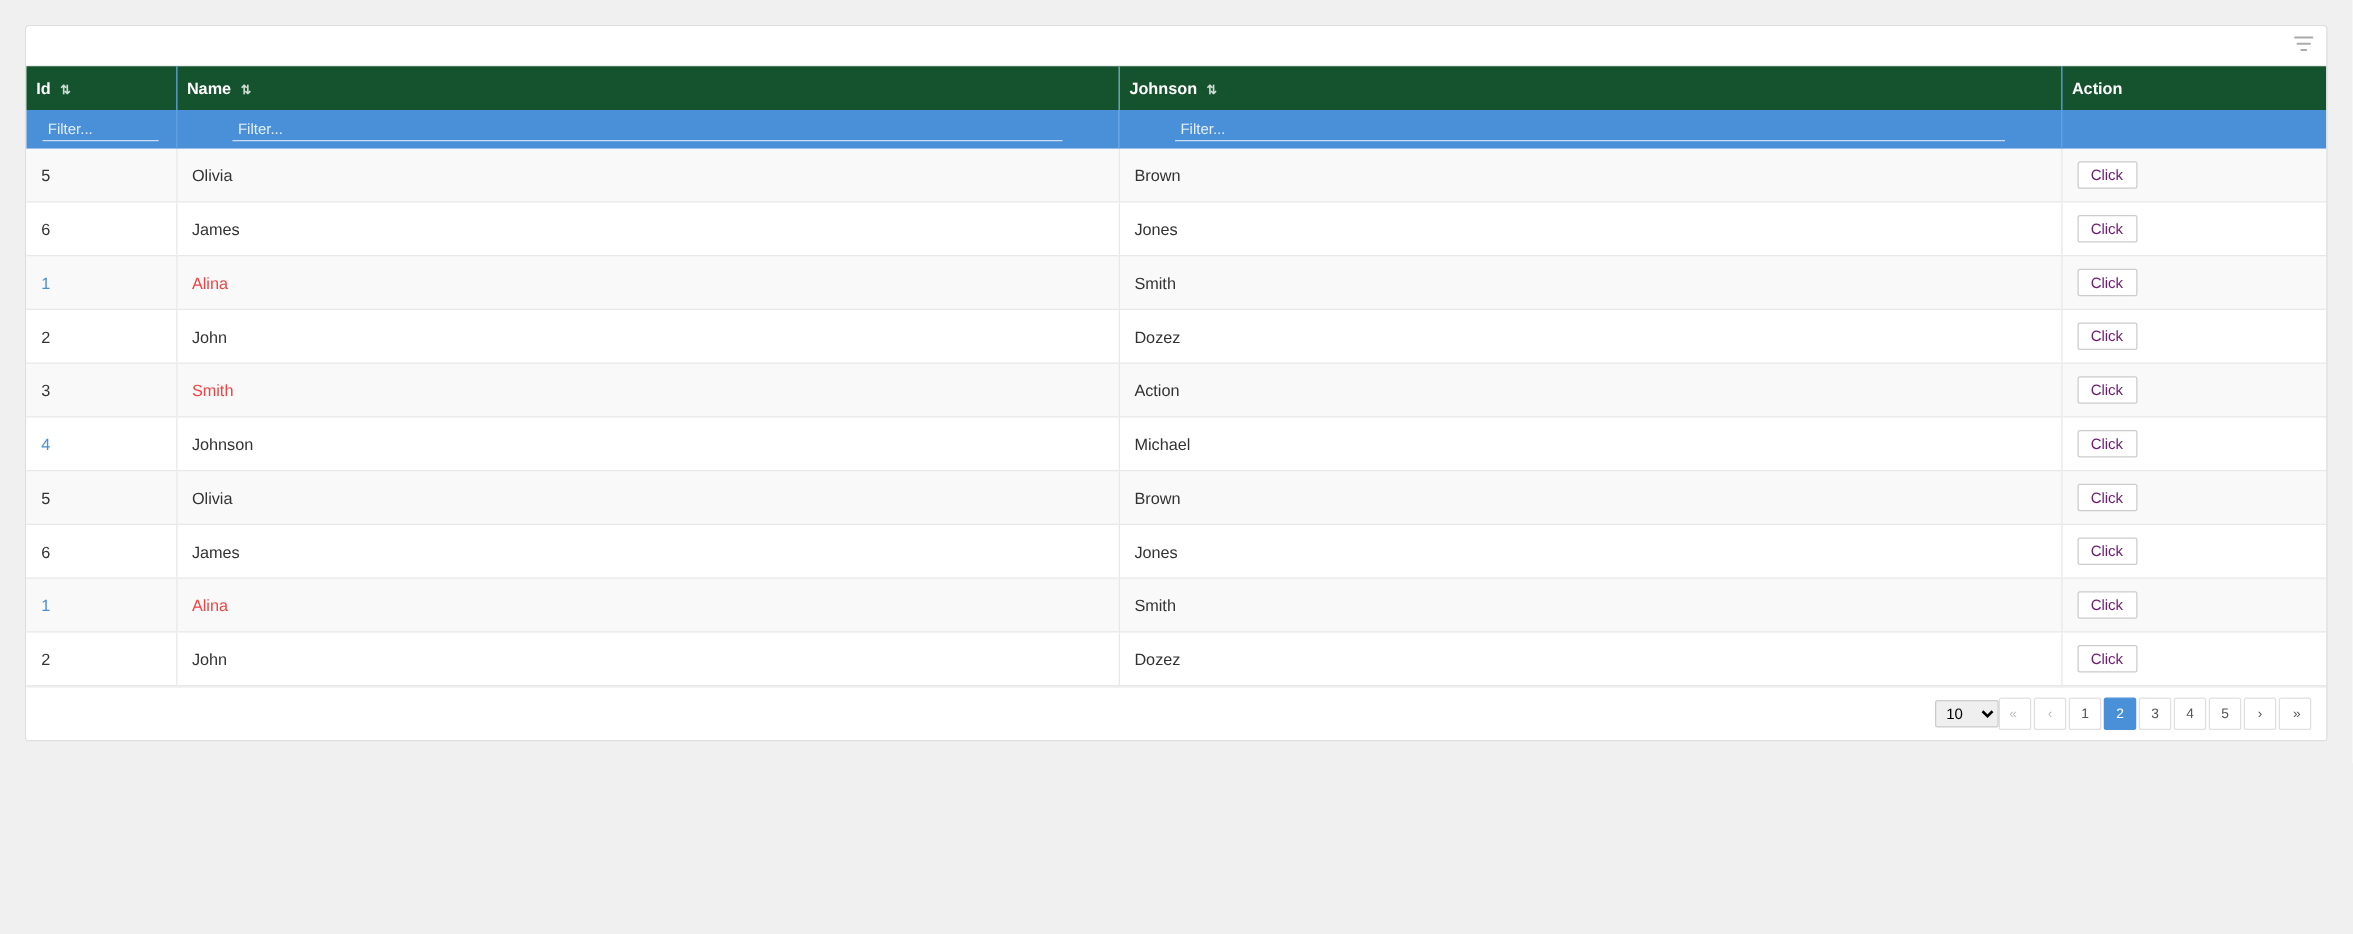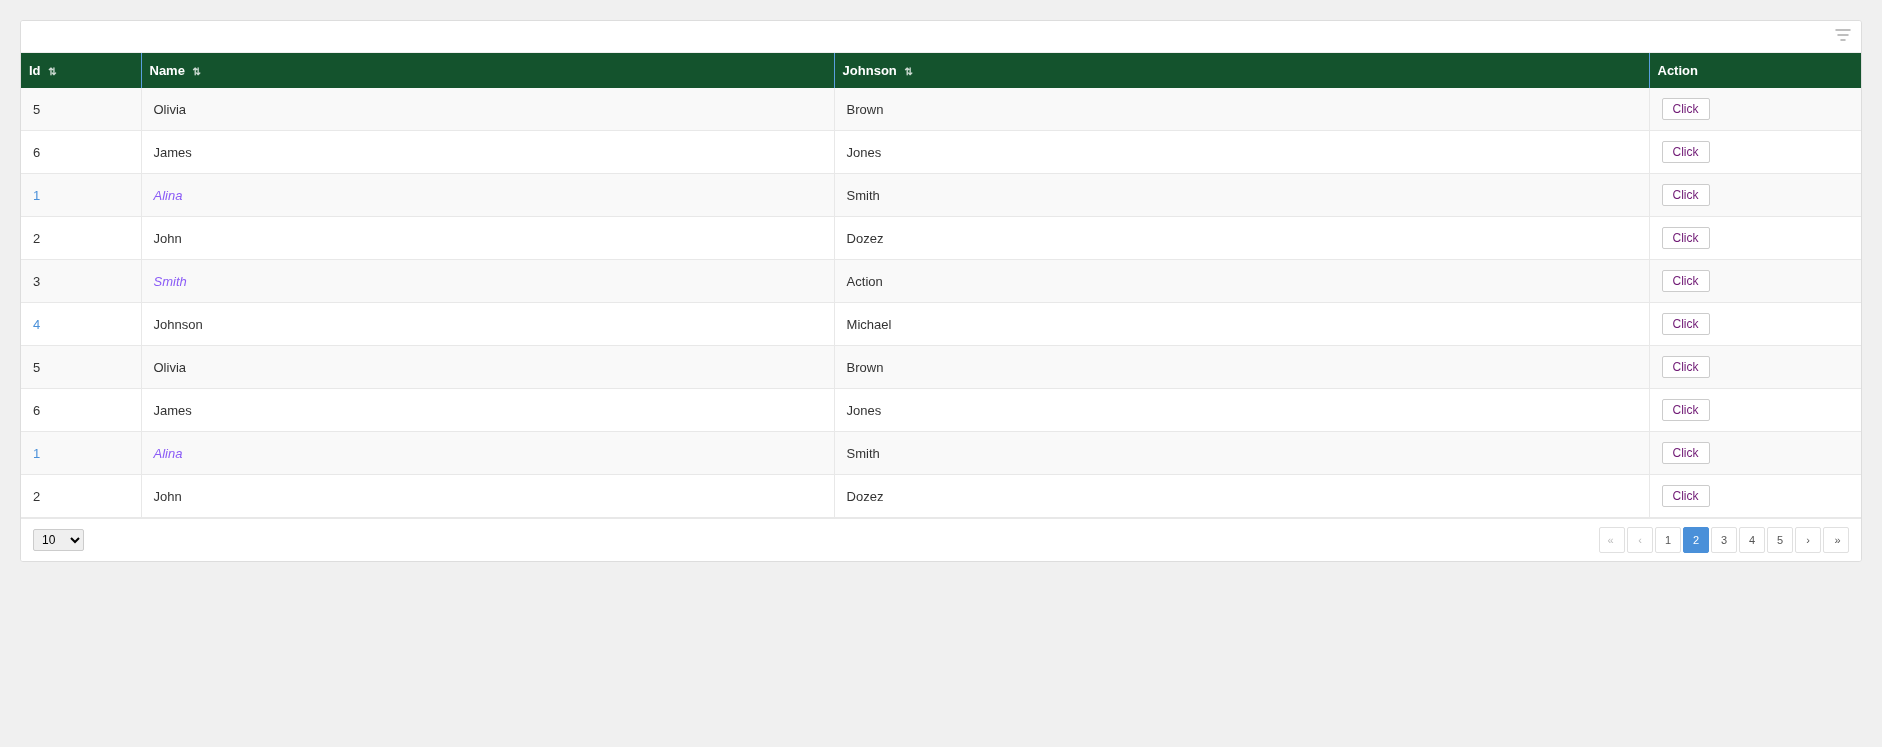--- a/index.html
+++ b/index.html
@@ -84,37 +84,36 @@
       border-right: 1px solid #e8e8e8;
     }
     tbody td:last-child {
       border-right: none;
     }
     .id-link {
       color: #4a90d9;
       text-decoration: none;
     }
     .name-link {
-      color: #8b5cf6;
+      color: #ef4444;
       text-decoration: none;
-      font-style: italic;
     }
     .click-btn {
       background: #fff;
       border: 1px solid #ccc;
       padding: 3px 10px;
       font-size: 12px;
       color: #701a75;
       cursor: pointer;
       border-radius: 2px;
     }
     .footer {
       display: flex;
       align-items: center;
-      justify-content: space-between;
+      justify-content: flex-end;
       padding: 8px 12px;
       background: #fff;
       border-top: 1px solid #e8e8e8;
     }
     .rows-select {
       display: flex;
       align-items: center;
       gap: 4px;
     }
     .rows-select select {
@@ -175,20 +174,32 @@
           <span>Name</span>
           <span class="sort-icon">⇅</span>
         </th>
         <th>
           <span>Johnson</span>
           <span class="sort-icon">⇅</span>
         </th>
         <th style="width:212px">
           <span>Action</span>
         </th>
+      </tr>
+      <tr class="filter-row">
+        <th>
+          <input class="filter-input" type="text" placeholder="Filter..." style="">
+        </th>
+        <th>
+          <input class="filter-input" type="text" placeholder="Filter..." style="">
+        </th>
+        <th>
+          <input class="filter-input" type="text" placeholder="Filter..." style="">
+        </th>
+        <th></th>
       </tr>
     </thead>
     <tbody id="table-body">
     <tr>
           <td>5</td>
           <td>Olivia</td>
           <td>Brown</td>
           <td><button class="click-btn">Click</button></td>
         </tr>
         <tr>

